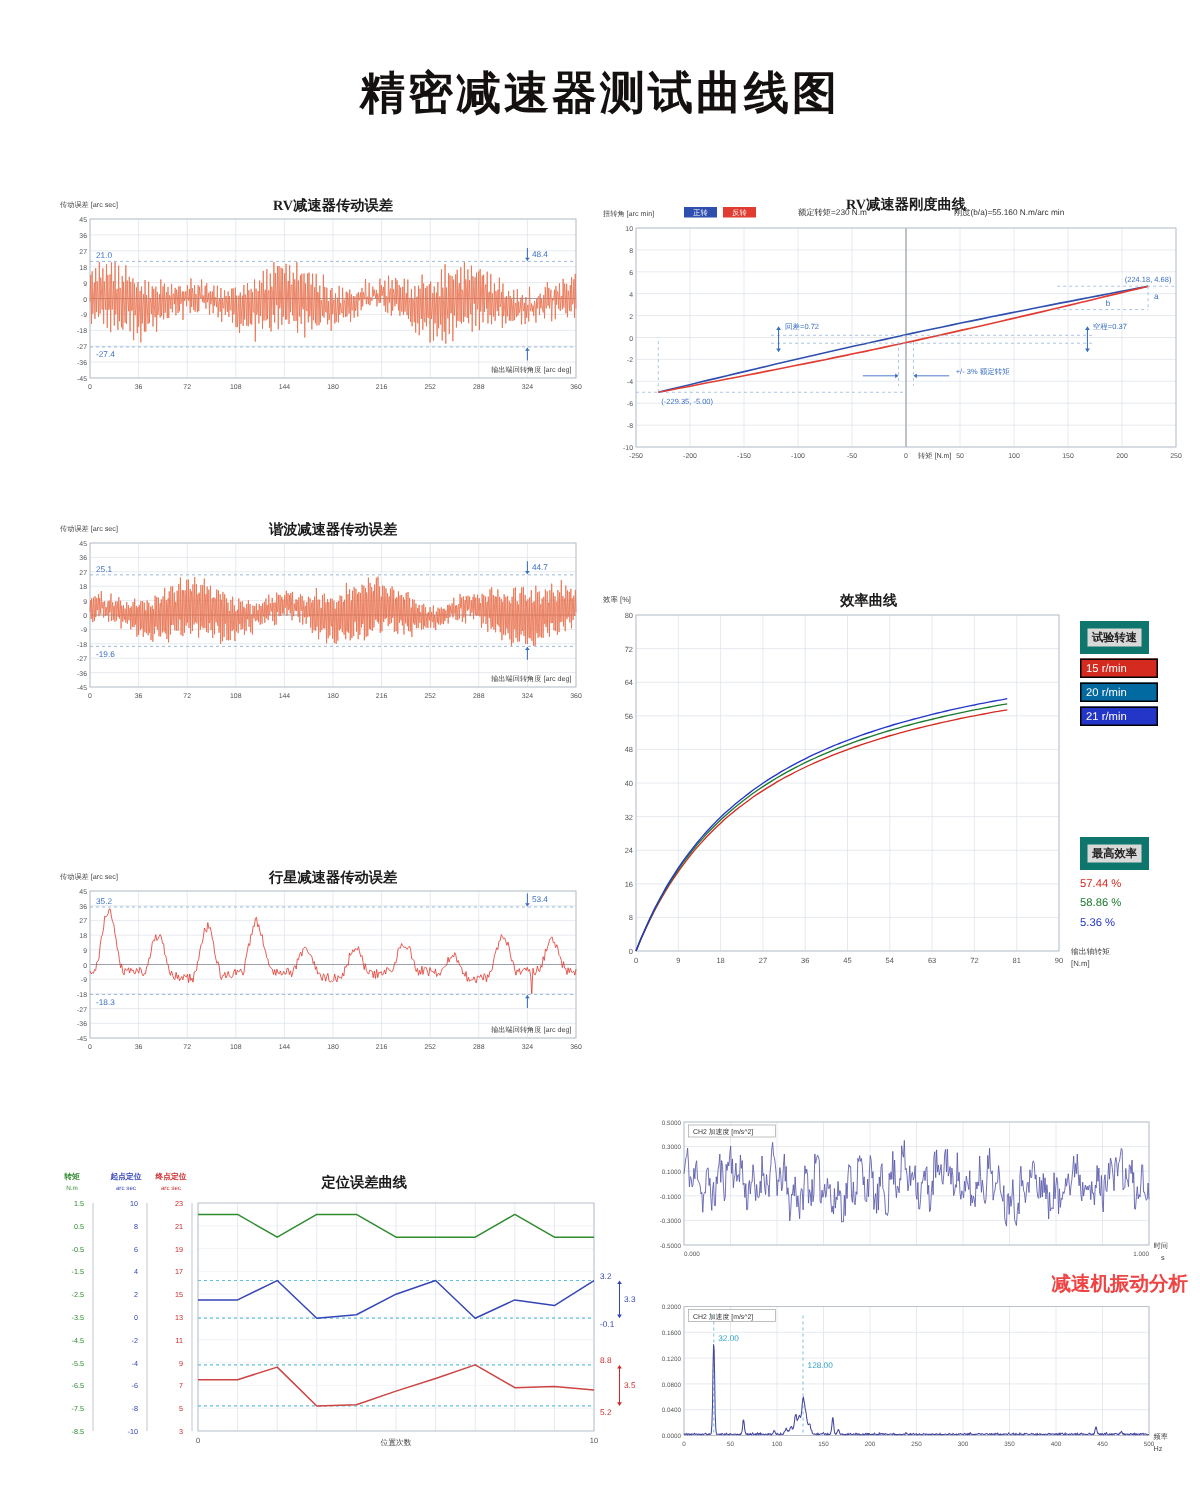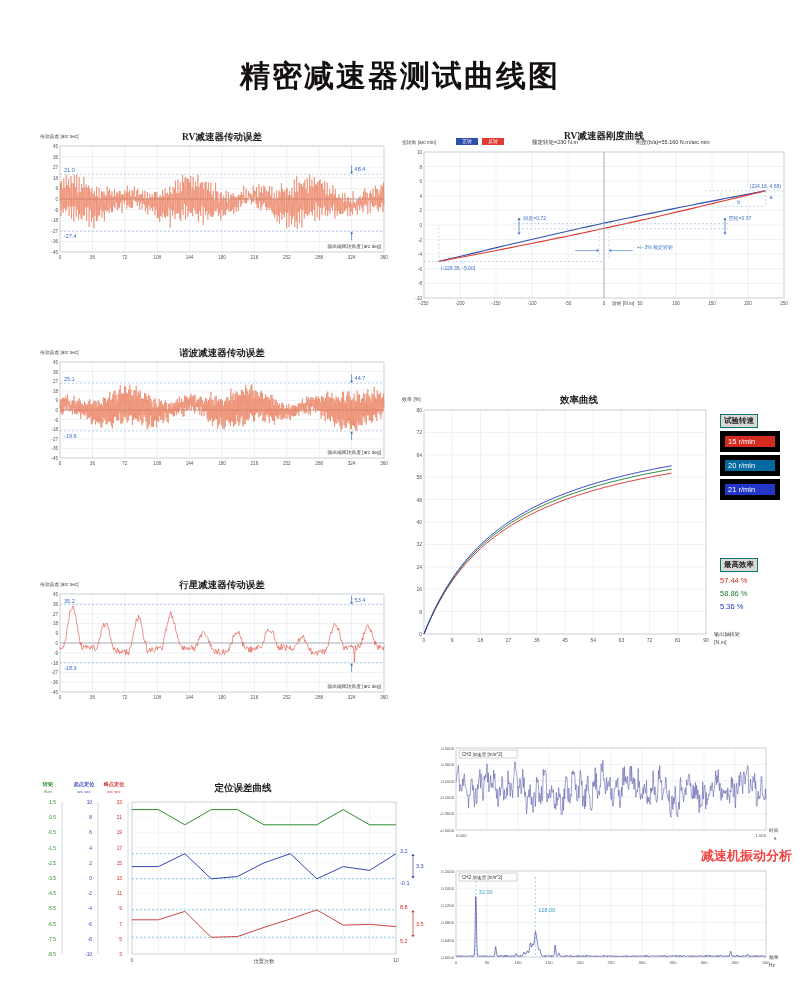--- a/index.html
+++ b/index.html
@@ -1,29 +1,29 @@
 <!DOCTYPE html>
 <html><head>
 <meta charset="utf-8">
 <style>
   html,body{margin:0;padding:0;}
   body{width:800px;height:1003px;position:relative;background:#ffffff;
        font-family:"Liberation Sans",sans-serif;overflow:hidden;}
-  .page-title{position:absolute;left:0;top:56px;width:800px;text-align:center;
+  .page-title{position:absolute;left:0;top:42px;width:800px;text-align:center;
        font-size:30px;font-weight:bold;color:#151010;letter-spacing:2px;
        font-family:"Liberation Sans",sans-serif;}
   .panel{position:absolute;}
   .panel svg{position:absolute;left:0;top:0;}
   .section-title{position:absolute;text-align:right;font-size:13px;font-weight:bold;
        color:#ef4444;font-family:"Liberation Serif",serif;}
   .eff-legend{position:absolute;right:2px;top:22px;width:70px;display:flex;
        flex-direction:column;gap:3px;}
-  .leg-head{background:#d9d9d9;border:1px solid #0f766e;padding:1px 3px;
+  .leg-head{background:#d9d9d9;border:5px solid #0f766e;padding:1px 3px;
        font-size:7.5px;font-weight:bold;color:#222;width:max-content;}
-  .leg-item{color:#fff;padding:1px 3px;font-size:7.5px;width:44px;border:5px solid #000000;}
+  .leg-item{color:#fff;padding:1px 3px;font-size:7.5px;width:44px;border:1px solid #000000;}
   .eff-max{position:absolute;right:2px;top:166px;width:70px;display:flex;
        flex-direction:column;gap:4px;}
   .max-val{font-size:7.5px;font-weight:normal;}
 </style>
 </head>
 <body>
 
 <div class="page-title">精密减速器测试曲线图</div>
 
 <div class="panel" id="p-rv-error" style="left:38px;  top:130px; width:352px; height:148px;">

